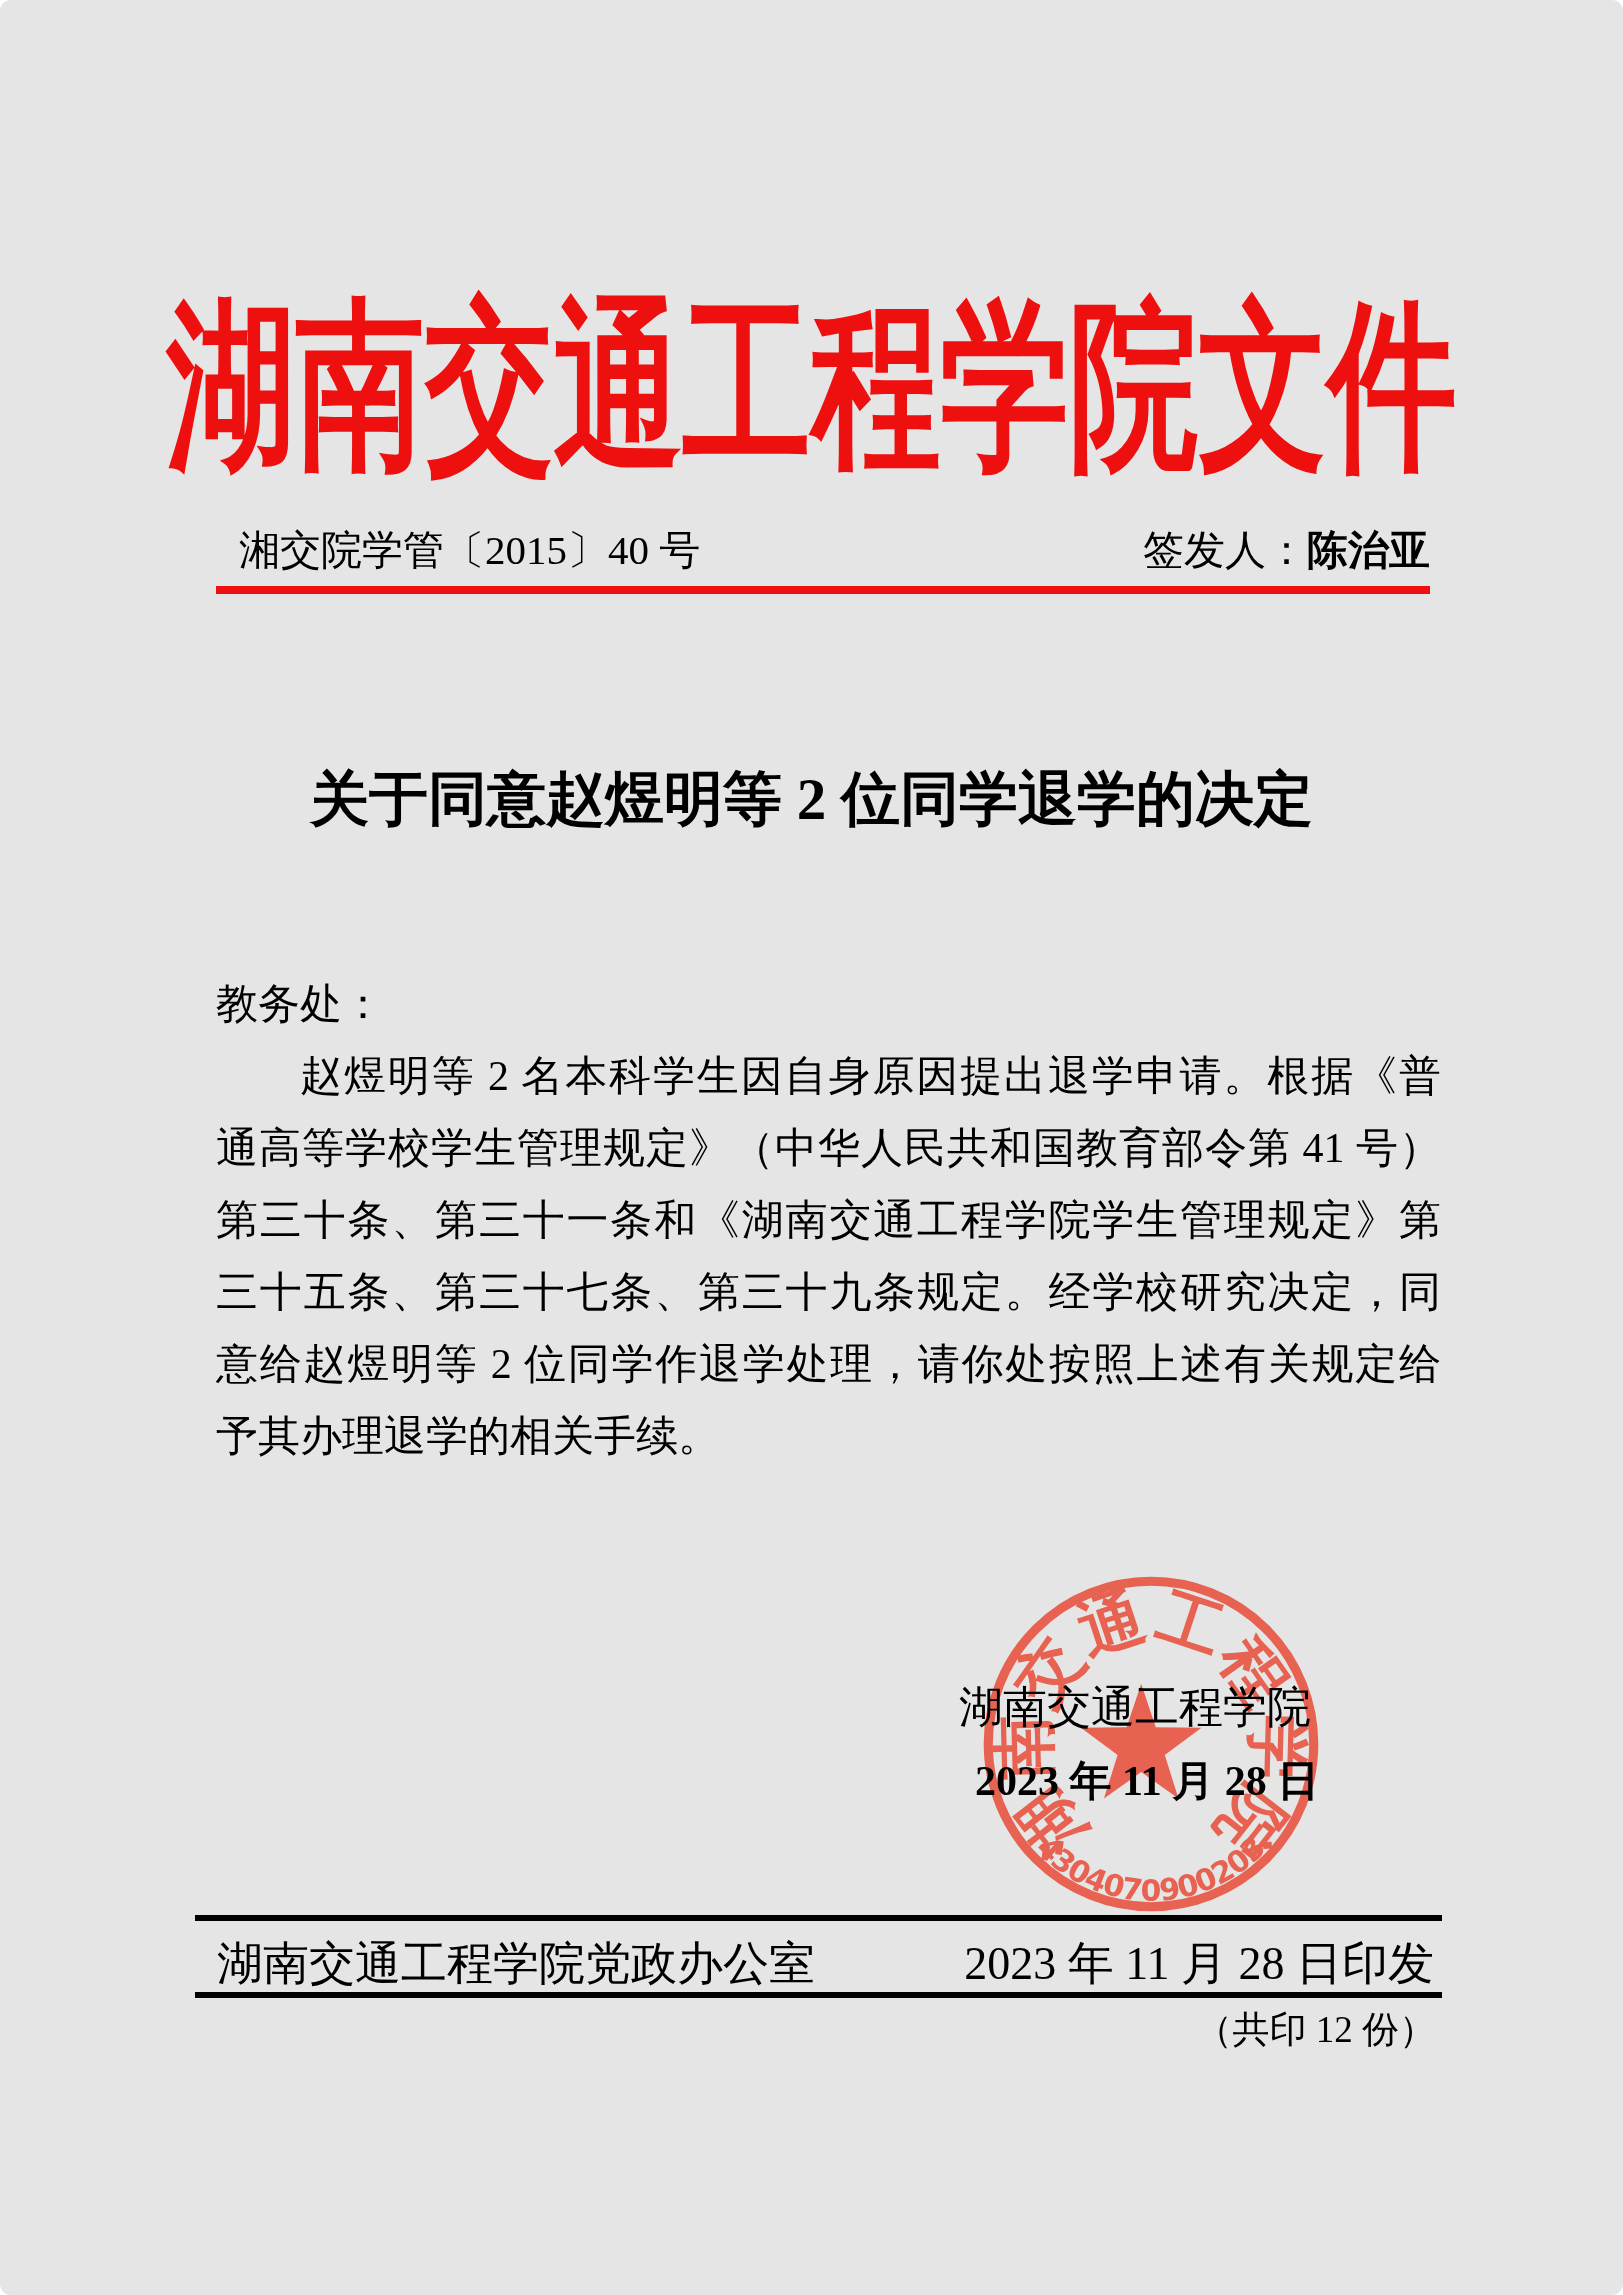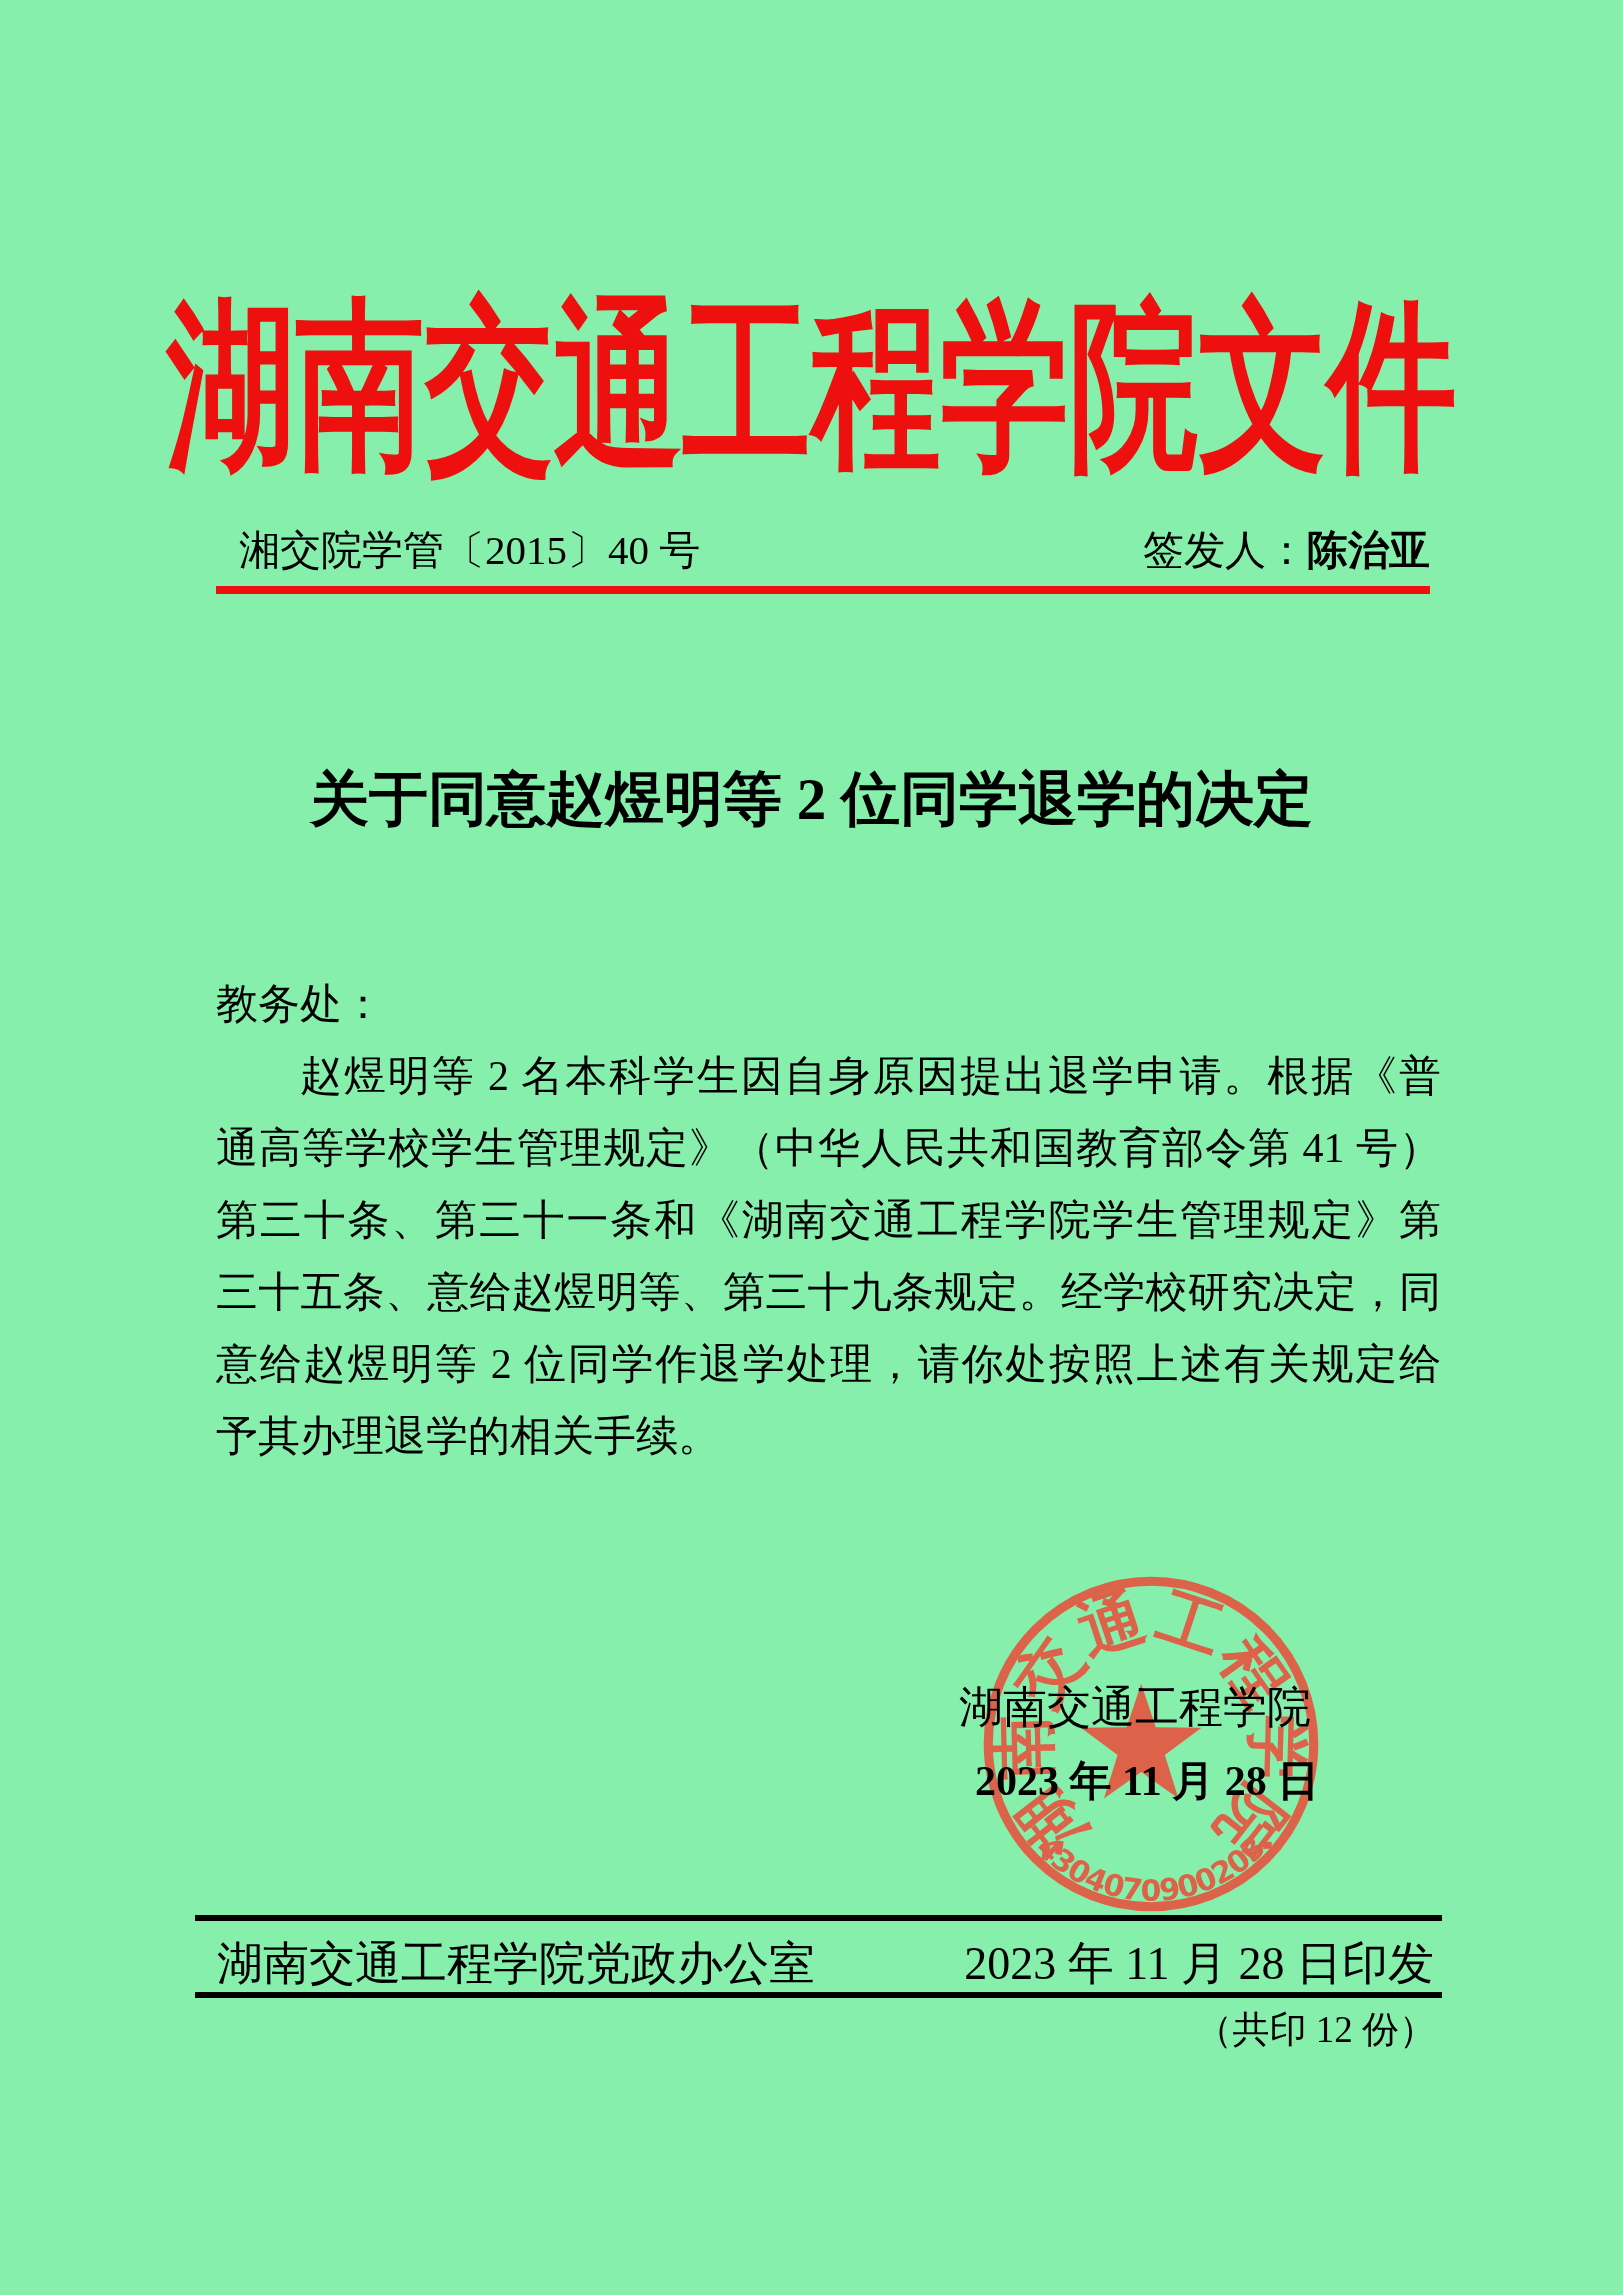--- a/index.html
+++ b/index.html
@@ -1,20 +1,20 @@
 <!DOCTYPE html>
 <html style="font-size:10.5px"><head>
 <meta charset="utf-8">
 <style>
   * { margin:0; padding:0; box-sizing:border-box; }
   html,body { background:#ffffff; }
   body { font-family:"Liberation Serif","DejaVu Serif",serif; color:#000; }
   .page {
     position:relative; width:1623px; height:2295px;
-    background:#86efac; overflow:hidden;
+    background:#e5e5e5; overflow:hidden;border-radius:11px;
   }
   
   .org-title {
     position:absolute; top:296px; left:0; width:100%;
     text-align:center; line-height:1;
   }
   .org-title .stretch {
     display:inline-block; font-size:129px; font-weight:bold;
     color:#ee0f0f; letter-spacing:0px; white-space:nowrap;
     transform:scaleY(1.42); transform-origin:center top;
@@ -91,21 +91,21 @@
 
   <div class="red-rule"></div>
 
   <div class="doc-title">关于同意赵煜明等 2 位同学退学的决定</div>
 
   <div class="body-block">
     <div class="salutation">教务处：</div>
     <div class="body-line first">赵煜明等 2 名本科学生因自身原因提出退学申请。根据《普</div>
     <div class="body-line">通高等学校学生管理规定》（中华人民共和国教育部令第 41 号）</div>
     <div class="body-line">第三十条、第三十一条和《湖南交通工程学院学生管理规定》第</div>
-    <div class="body-line">三十五条、意给赵煜明等、第三十九条规定。经学校研究决定，同</div>
+    <div class="body-line">三十五条、第三十七条、第三十九条规定。经学校研究决定，同</div>
     <div class="body-line">意给赵煜明等 2 位同学作退学处理，请你处按照上述有关规定给</div>
     <div class="body-line last">予其办理退学的相关手续。</div>
   </div>
 
 
   <svg class="stamp-svg" viewBox="0 0 560 560">
     <circle cx="280" cy="280" r="249" fill="none" stroke="#e8503c" stroke-width="14"></circle>
     <polygon fill="#e8503c" points="265.0,188.0 287.3,254.3 357.3,255.0 301.1,296.7 322.0,363.5 265.0,323.0 208.0,363.5 228.9,296.7 172.7,255.0 242.7,254.3"></polygon>
     <g id="seal-ring-text">
         <text x="280" y="120" transform="rotate(-128 280 280)" class="seal-char">湖</text>

